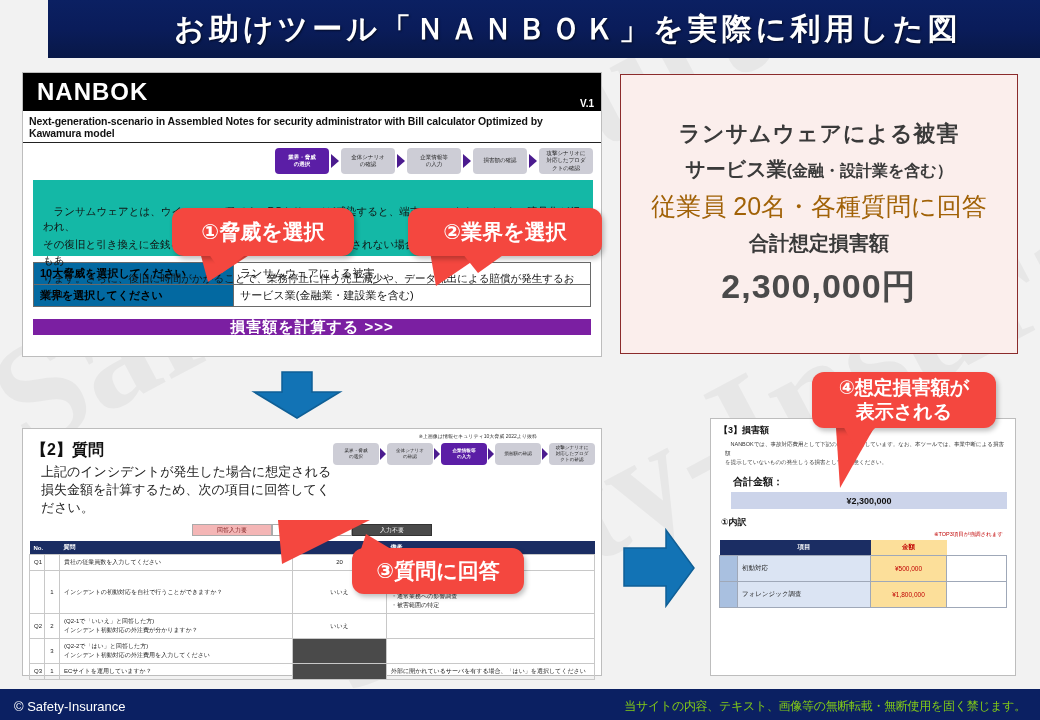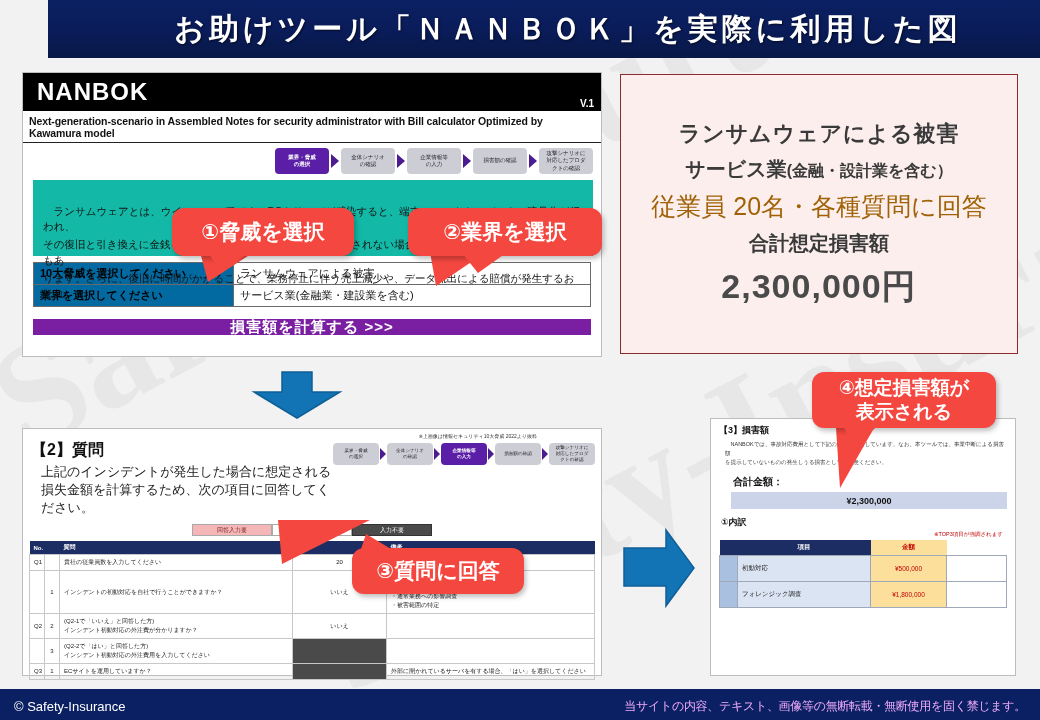--- a/index.html
+++ b/index.html
@@ -19,21 +19,21 @@
     color:#ffffff;font-size:30px;font-weight:bold;letter-spacing:4px;
     text-shadow:1px 1px 2px rgba(0,0,0,.6);
   }
   
   .footer{
     position:absolute;left:0;bottom:0;width:1040px;height:28px;
     background:#0b2062;display:flex;align-items:center;
     justify-content:space-between;box-sizing:border-box;padding:0 14px;
   }
   .footer-left{color:#fff;font-size:13px;}
-  .footer-right{color:#f0abfc;font-size:12px;letter-spacing:-.3px;}
+  .footer-right{color:#84cc16;font-size:12px;letter-spacing:-.3px;}
   .footer-rule{position:absolute;left:0;bottom:28px;width:1040px;height:3px;background:#0b2062;}
 
   
   .watermark{position:absolute;left:0;top:58px;width:1040px;height:634px;pointer-events:none;overflow:hidden;}
   .wm-text{
     position:absolute;font-size:150px;font-weight:bold;color:rgba(0,0,0,0.045);
     transform:rotate(-28deg);white-space:nowrap;font-family:"Liberation Serif",serif;
   }
 
   

